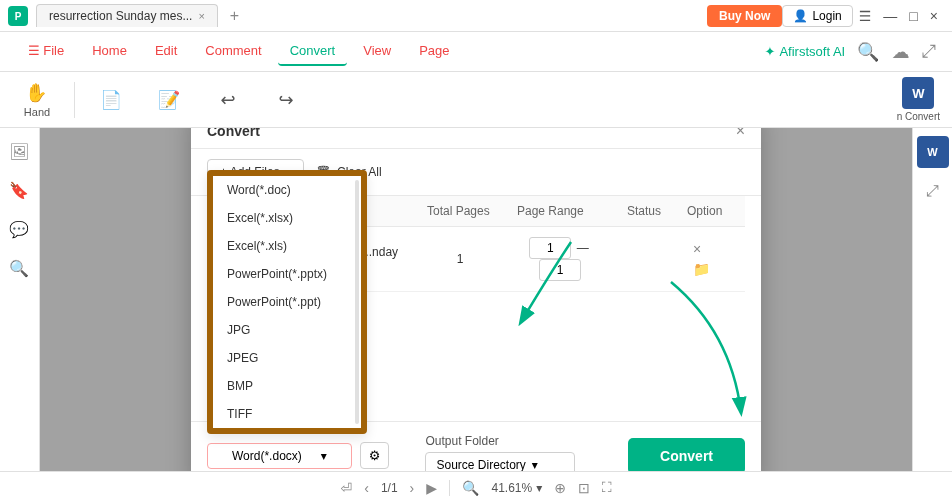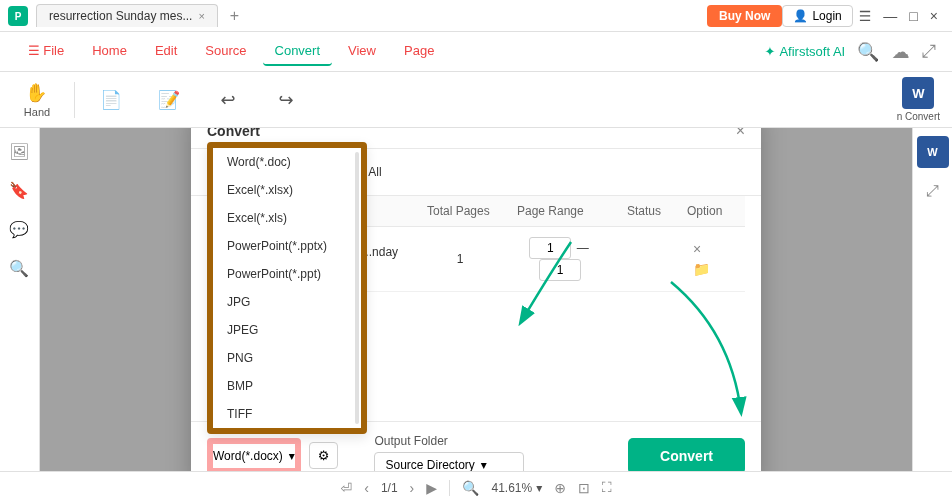--- a/index.html
+++ b/index.html
@@ -201,21 +201,21 @@
     <button class="win-btn">—</button>
     <button class="win-btn">□</button>
     <button class="win-btn">×</button>
   </div>
 </div>
 
 <div class="menu-bar">
   <span class="menu-item">☰ File</span>
   <span class="menu-item">Home</span>
   <span class="menu-item">Edit</span>
-  <span class="menu-item">Source</span>
+  <span class="menu-item">Comment</span>
   <span class="menu-item active">Convert</span>
   <span class="menu-item">View</span>
   <span class="menu-item">Page</span>
   <div class="menu-bar-right">
     <div class="afirstsoft-btn">
       <span>✦</span>
       <span>Afirstsoft AI</span>
     </div>
     <span class="cloud-icon">🔍</span>
     <span class="cloud-icon">☁</span>
@@ -332,21 +332,21 @@
             </marker>
           </defs>
           <path d="M80,10 Q140,60 150,140" stroke="#00b386" stroke-width="2.5" fill="none" marker-end="url(#arrow2)"></path>
         </svg>
       </div>
 
       <div class="dialog-footer">
         <div style="display:flex;align-items:center;gap:8px;">
 
           <div style="position:relative;">
-            <button style="display:flex;align-items:center;gap:6px;border:6px solid #fca5a5;border-radius:4px;padding:5px 0;font-size:12px;background:#fff;cursor:pointer;">
+            <button style="display:flex;align-items:center;gap:19px;border:1px solid #fca5a5;border-radius:4px;padding:5px 24px;font-size:12px;background:#fff;cursor:pointer;">
               <span>Word(*.docx)</span>
               <span>▾</span>
             </button>
           </div>
           <button style="background:none;border:1px solid #d0d0d0;border-radius:4px;padding:5px 8px;font-size:13px;cursor:pointer;">
             <span>⚙</span>
           </button>
           <div style="margin-left:28px;">
             <div class="output-folder-label">Output Folder</div>
             <div class="output-folder-select">
@@ -359,21 +359,20 @@
       </div>
 
       <div class="format-dropdown" style="bottom: 56px; top: auto;">
         <div class="format-item">Word(*.doc)</div>
         <div class="format-item">Excel(*.xlsx)</div>
         <div class="format-item">Excel(*.xls)</div>
         <div class="format-item">PowerPoint(*.pptx)</div>
         <div class="format-item">PowerPoint(*.ppt)</div>
         <div class="format-item">JPG</div>
         <div class="format-item">JPEG</div>
-        <div class="format-item">PNG</div>
         <div class="format-item">BMP</div>
         <div class="format-item">TIFF</div>
         <div class="format-scrollbar"></div>
       </div>
     </div>
   </div>
 
   <div class="right-sidebar">
     <div class="word-convert-icon" style="font-size:11px;">W</div>
     <span class="sidebar-icon">⤢</span>

